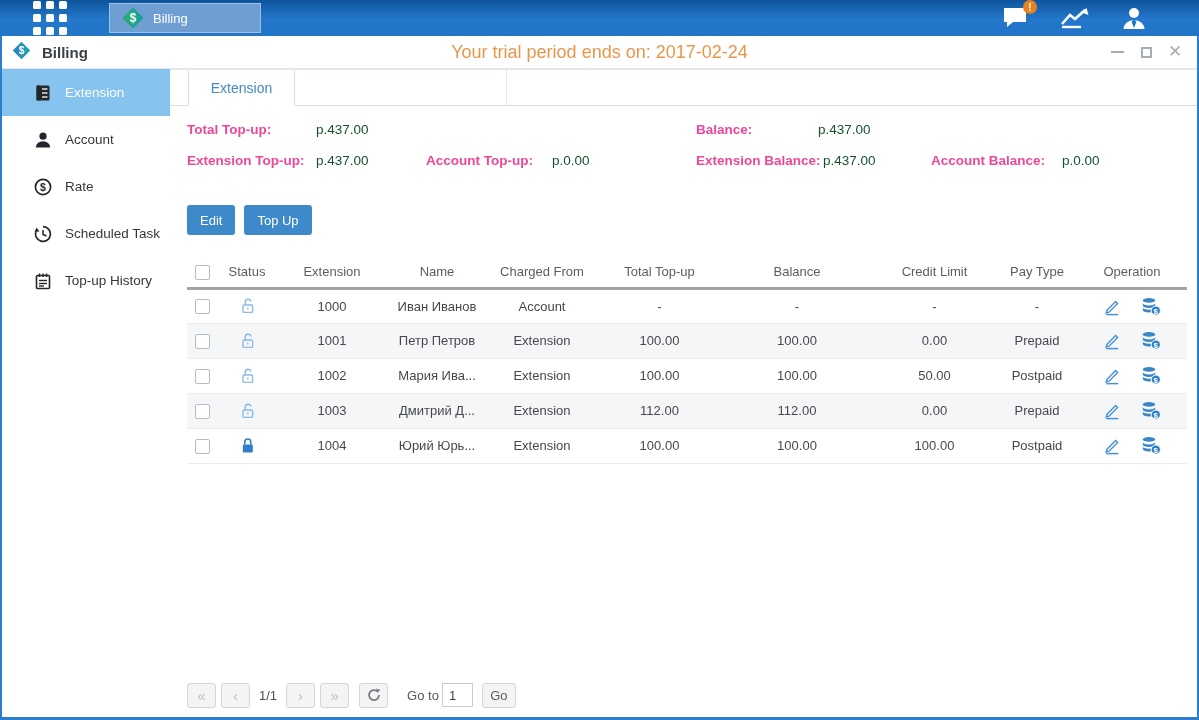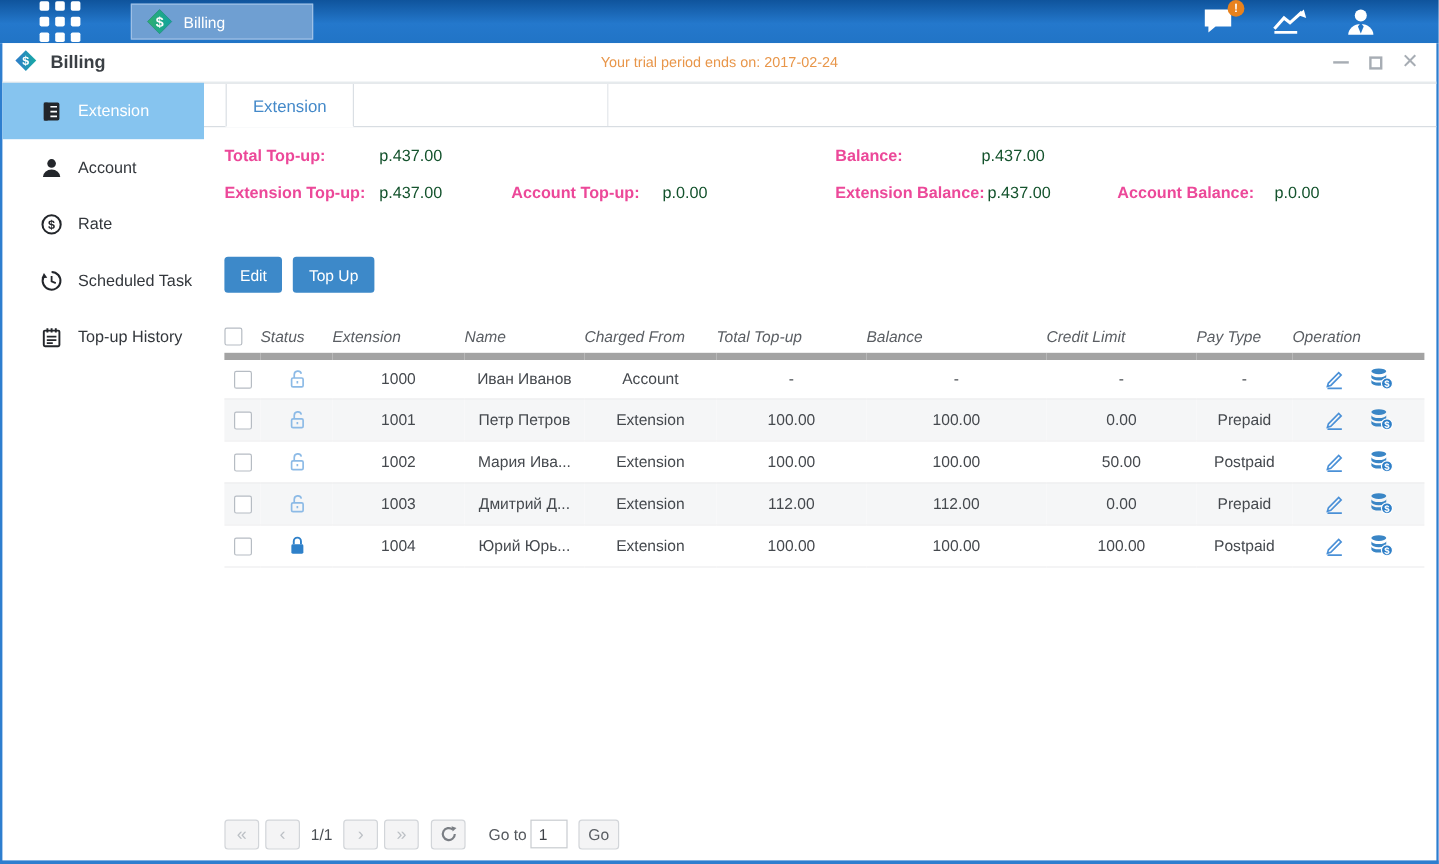--- a/index.html
+++ b/index.html
@@ -24,21 +24,21 @@
     background:#e8821e;color:#fff;font-size:10px;font-weight:bold;display:flex;
     align-items:center;justify-content:center;}
 
   
   .window{position:absolute;top:36px;left:0;right:0;bottom:0;background:#fff;
     border-left:2px solid #2e7ecf;border-right:2px solid #2e7ecf;border-bottom:3px solid #2e7ecf;
     display:flex;flex-direction:column;}
   .win-header{height:33px;border-bottom:1px solid #e2e6ea;display:flex;align-items:center;position:relative;flex:0 0 auto;}
   .win-title{display:flex;align-items:center;gap:8px;padding-left:10px;font-weight:bold;
     font-size:15px;color:#3b4045;z-index:2;}
-  .trial{position:absolute;left:0;right:0;text-align:center;color:#e8964a;font-size:12px;}
+  .trial{position:absolute;left:0;right:0;text-align:center;color:#e8964a;font-size:18px;}
   .win-controls{margin-left:auto;display:flex;align-items:center;gap:15px;padding-right:15px;z-index:2;}
   .wc{cursor:pointer;display:flex;align-items:center;justify-content:center;width:14px;height:14px;}
   .wc-min i{width:13px;height:2px;background:#a7adb4;display:block;}
   .wc-max i{width:11px;height:11px;border:2px solid #a7adb4;display:block;}
   .wc-close{color:#a7adb4;font-size:17px;line-height:14px;}
 
   .win-body{flex:1;display:flex;min-height:0;position:relative;}
 
   
   .sidebar{width:168px;flex:0 0 auto;padding-top:0;}
@@ -61,29 +61,29 @@
   
   .summary{position:relative;height:68px;margin-top:13px;font-size:13.5px;}
   .summary span{position:absolute;white-space:nowrap;}
   .sum-label{font-weight:bold;color:#ec4899;}
   .sum-value{color:#14532d;}
   .r1{top:3px;} .r2{top:34px;}
   .p0{left:0;} .p129{left:129px;} .p239{left:239px;} .p365{left:365px;}
   .p509{left:509px;} .p631{left:631px;} .p636{left:636px;} .p744{left:744px;} .p875{left:875px;}
 
   
-  .btns{margin-top:27px;display:flex;gap:9px;}
+  .btns{margin-top:18px;display:flex;gap:9px;}
   .btn{background:#3d89c9;color:#fff;font-size:13px;height:30px;padding:0 13px;
     border:none;border-radius:3px;display:flex;align-items:center;cursor:pointer;
     font-family:"Liberation Sans",sans-serif;}
 
   
   table.grid{margin-top:22px;width:1000px;border-collapse:collapse;font-size:13px;color:#45494e;table-layout:fixed;}
-  table.grid th{font-weight:normal;color:#5a5e63;height:31px;border-bottom:6px solid #a3a3a3;
-    text-align:left;padding:0;font-style:italic;}
+  table.grid th{font-weight:normal;color:#5a5e63;height:31px;border-bottom:3px solid #a3a3a3;
+    text-align:center;padding:0;}
   table.grid td{height:35px;border-bottom:1px solid #ededee;text-align:center;padding:0;}
   table.grid tbody tr:nth-child(even) td{background:#f5f6f7;}
   th.col-check,td.col-check{text-align:left;padding-left:2px;}
   .checkbox{display:inline-block;width:15px;height:15px;border:1px solid #b6bcc3;
     border-radius:2px;background:#fff;cursor:pointer;vertical-align:middle;}
   .lock svg{display:none;vertical-align:middle;}
   .lock.unlocked .lock-open{display:inline;}
   .lock.locked .lock-closed{display:inline;}
   .op-ic{display:inline-flex;margin:0 8px;cursor:pointer;vertical-align:middle;}
 

